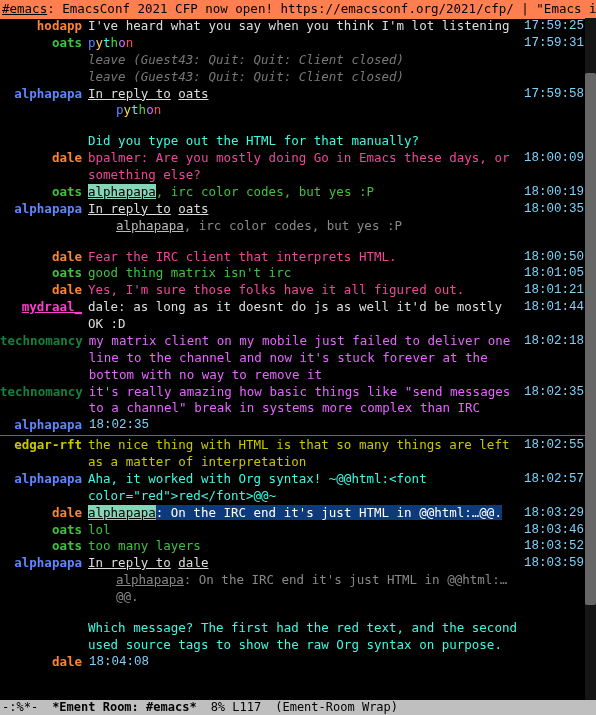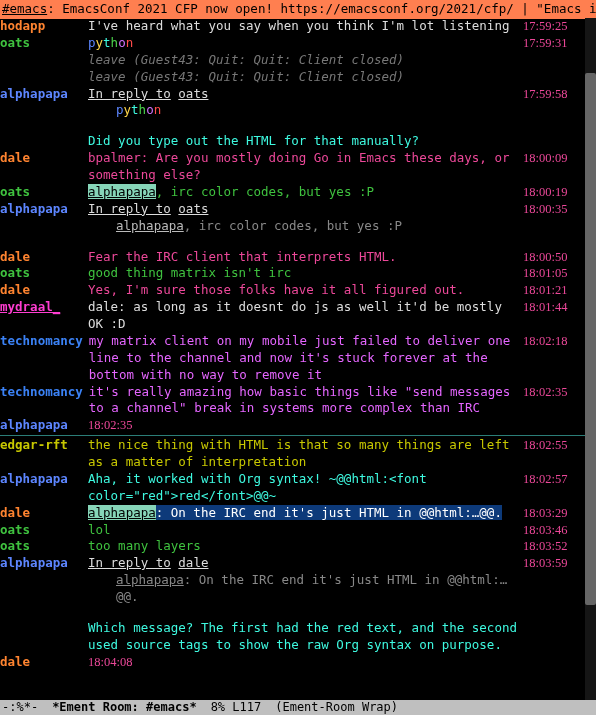--- a/index.html
+++ b/index.html
@@ -1,31 +1,31 @@
 <!DOCTYPE html>
 <html><head>
 <meta charset="utf-8">
 <style>
   html,body{margin:0;padding:0;background:#000;color:#bbb;font-family:"DejaVu Sans Mono","Menlo","Consolas",monospace;font-size:12.5px;line-height:1.35;overflow:hidden}
   .root{position:relative;width:596px;height:715px;}
   .topbar{background:#ff7f50;color:#000;padding:1px 0 1px 2px;white-space:nowrap;overflow:hidden}
   .topbar .chan{text-decoration:underline}
   .chat{position:absolute;top:18px;left:0;right:11px;bottom:15px;overflow:hidden}
   .row{display:flex;align-items:flex-start}
-  .gut{flex:0 0 82px;padding-right:6px}
+  .gut{flex:0 0 82px;text-align:right;padding-right:6px}
   .nick{font-weight:bold}
   .body{flex:1 1 auto;padding-right:4px;word-break:break-word}
-  .ts{flex:0 0 62px;text-align:left;color:#ec4899;font-family:Liberation Serif, serif}
+  .ts{flex:0 0 62px;text-align:center;color:#7dd3fc;font-family:Liberation Mono, monospace}
   
   .c-hodapp{color:#ff8430}
   .c-oats{color:#3fc23f}
   .c-alphapapa{color:#5d86ff}
   .c-dale{color:#ff8430}
   .c-mydraal{color:#ff3dd1}
-  .c-technomancy{color:#3b82f6}
+  .c-technomancy{color:#15803d}
   .c-edgar{color:#c8c800}
   .c-sys{color:#777;font-style:italic}
   .body-norm{color:#ddd}
   .body-magenta{color:#e566ff}
   .body-cyan{color:#3ef9e0}
   .body-orange{color:#ec4899}
   .body-dim{color:#888}
   .link{text-decoration:underline;color:inherit}
   .hl-alpha{background:#86d5b8;color:#000;text-decoration:underline}
   .hl-self{background:#0d3a7a;color:#fff}

